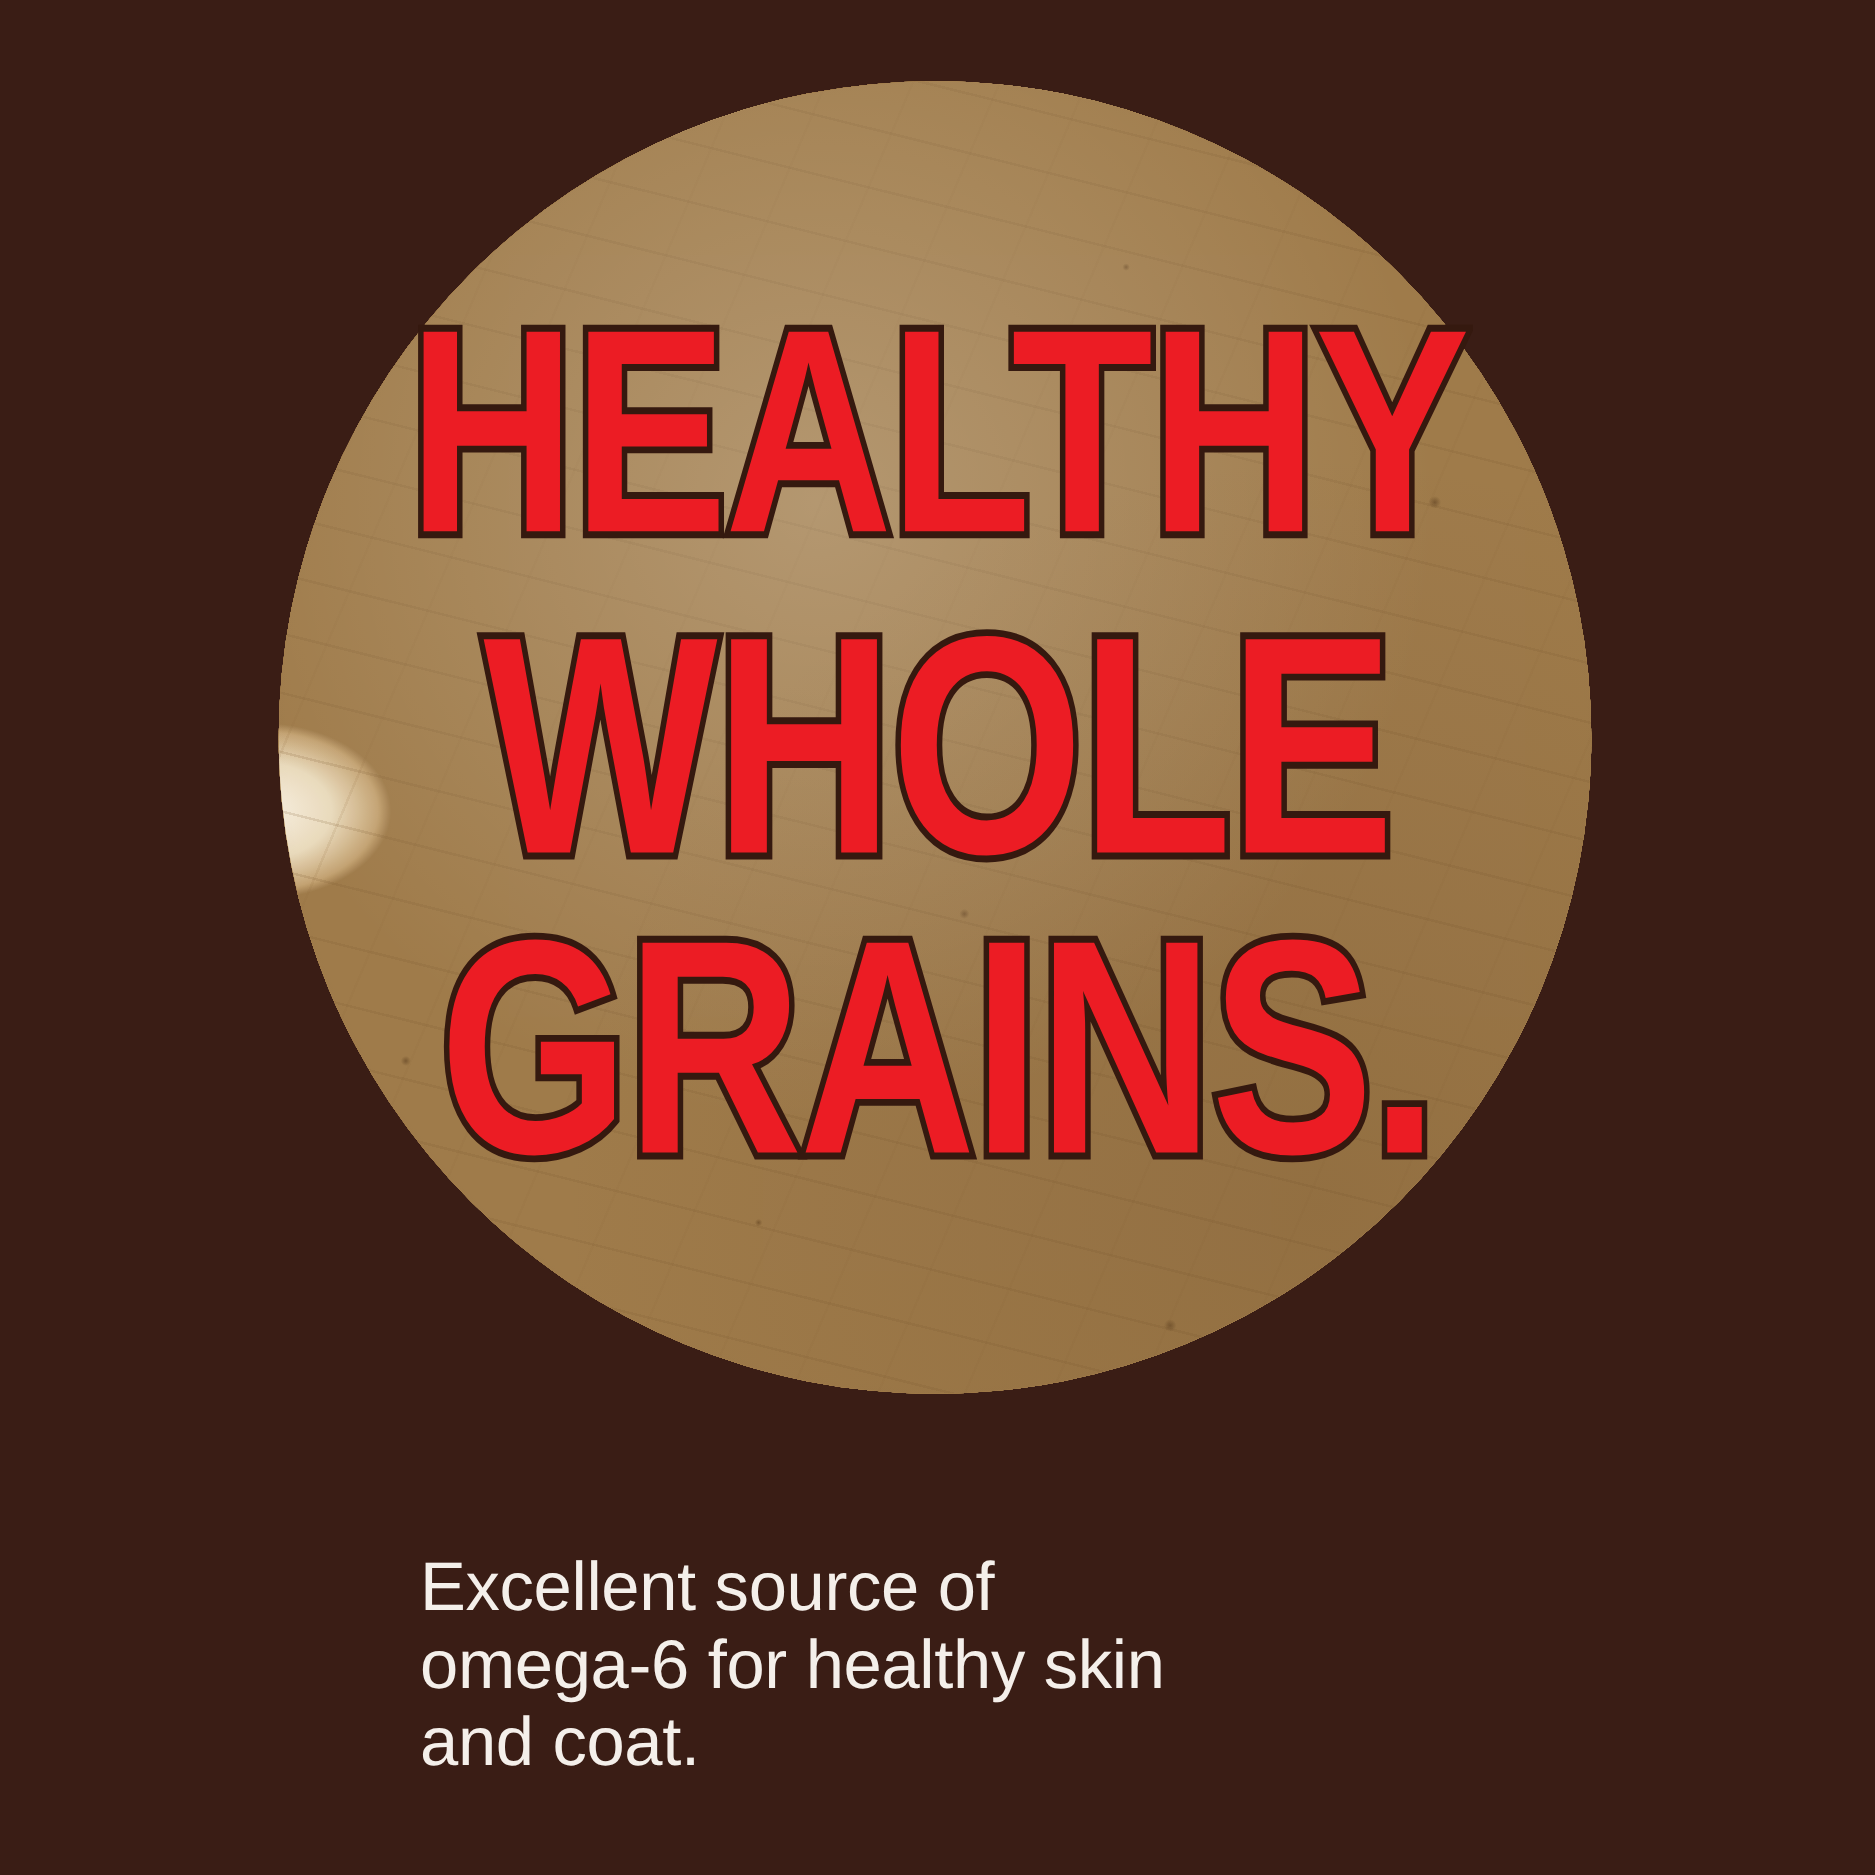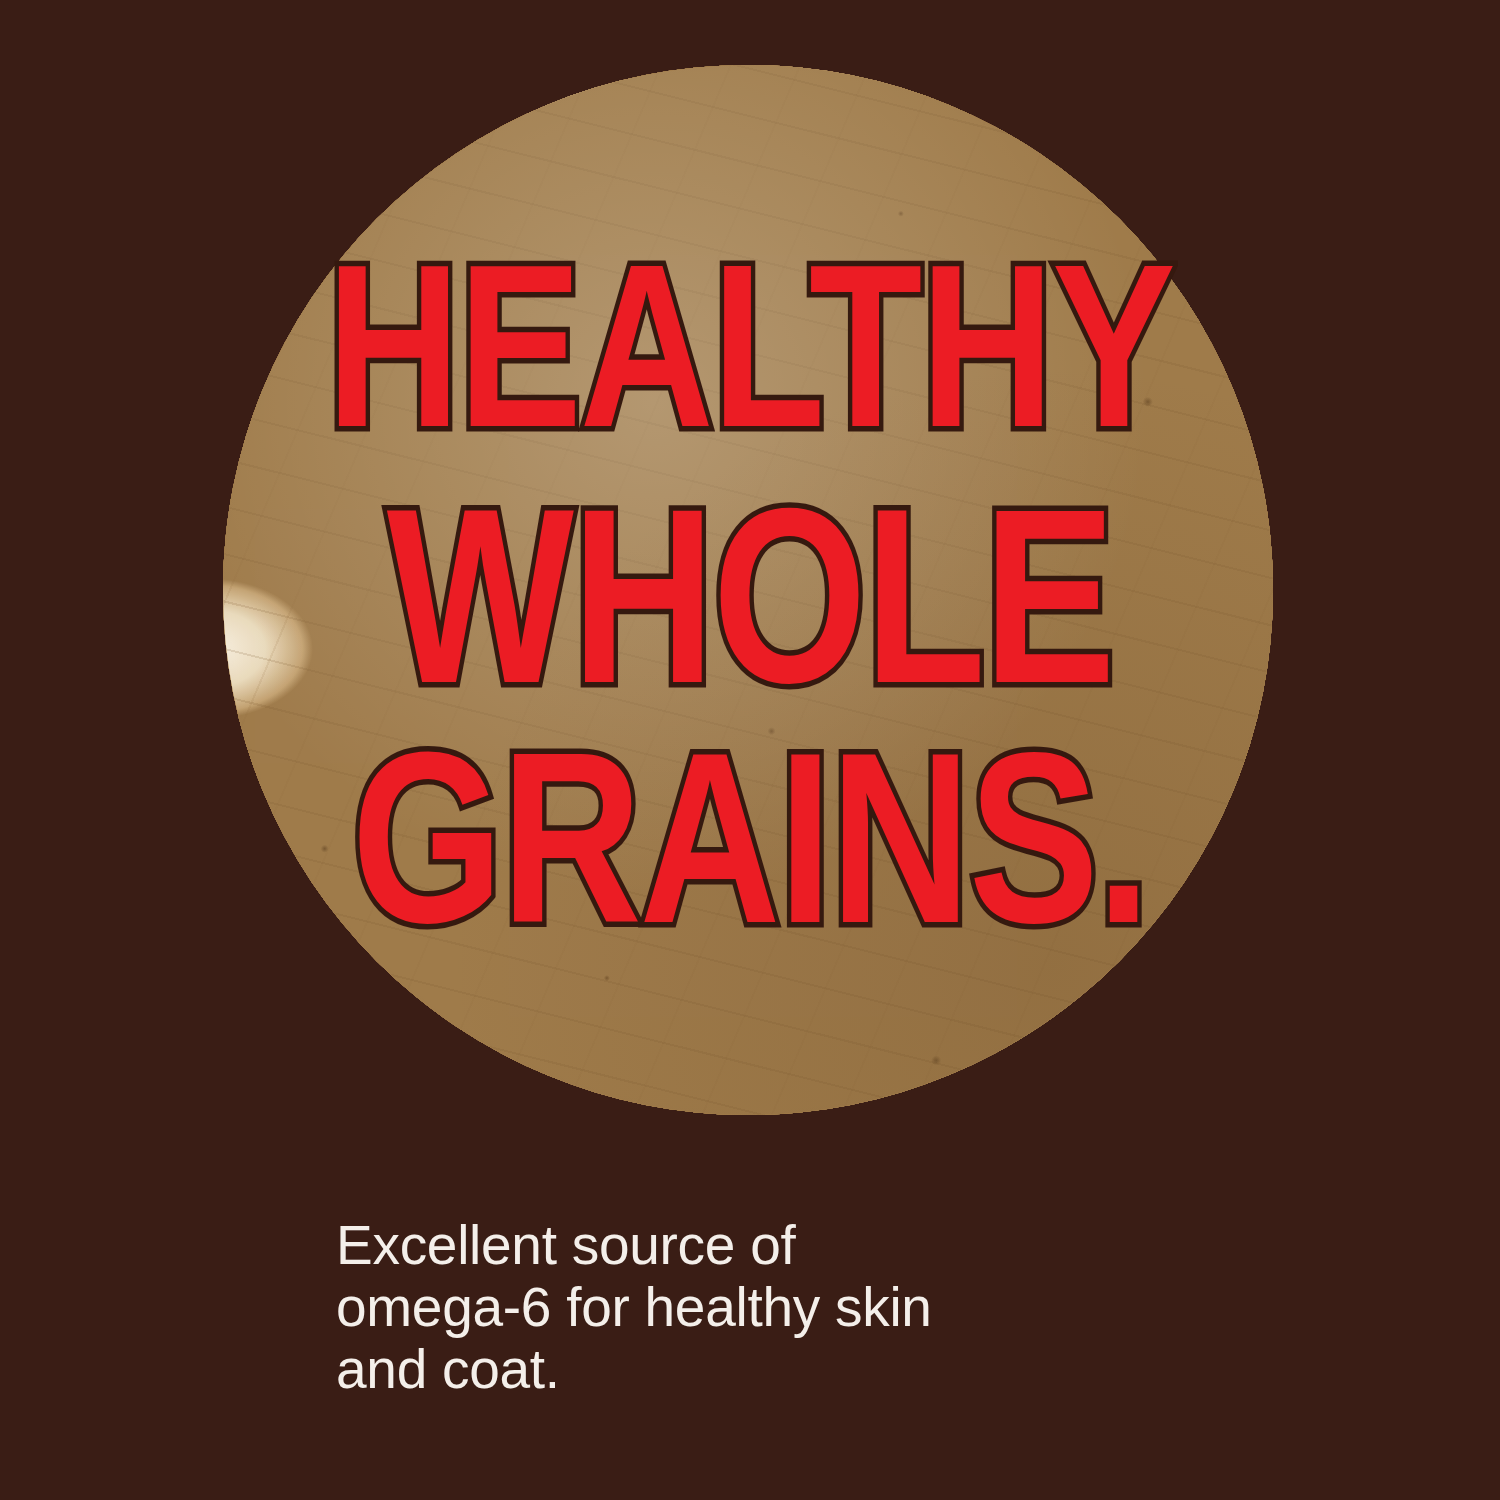--- a/index.html
+++ b/index.html
@@ -173,16 +173,16 @@
     <div class="oat-layer oat-shade"></div>
   </div>
 
   <div id="headline">
     <div class="hl-line" id="hl-1" style="color: rgb(236, 28, 36); -webkit-text-stroke: 11px rgb(53, 25, 15);">HEALTHY</div>
     <div class="hl-line" id="hl-2" style="color: rgb(236, 28, 36); -webkit-text-stroke: 11px rgb(53, 25, 15);">WHOLE</div>
     <div class="hl-line" id="hl-3" style="color: rgb(236, 28, 36); -webkit-text-stroke: 11px rgb(53, 25, 15);">GRAINS.</div>
   </div>
 
   <div id="caption">
-    <div id="caption-body" style="color: rgb(244, 239, 234);">Excellent source of omega-6 for healthy skin and coat.</div>
+    <div id="caption-body" style="color: rgb(244, 239, 234); margin-top: 24px;">Excellent source of omega-6 for healthy skin and coat.</div>
   </div>
 
 </div>
 
 </body></html>

